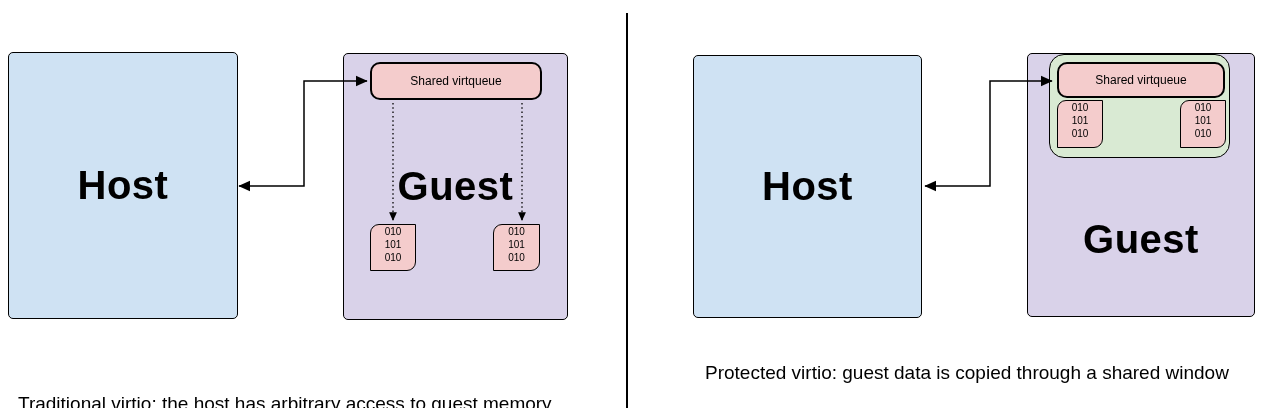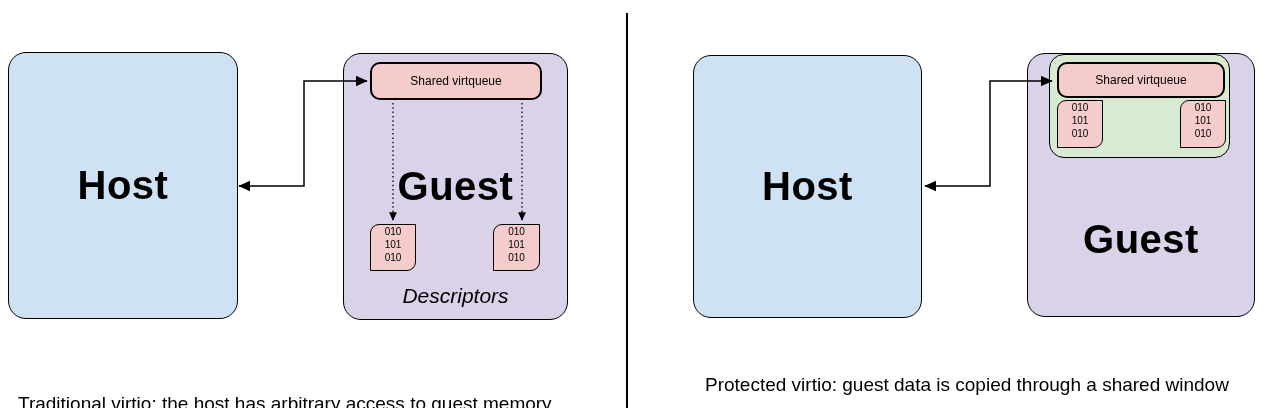--- a/index.html
+++ b/index.html
@@ -11,21 +11,21 @@
     font-family: "Liberation Sans", sans-serif;
     overflow: hidden;
   }
   .box {
     position: absolute;
     box-sizing: border-box;
     border: 1.5px solid var(--stroke, #000);
   }
   
   .bigblock {
-    border-radius: 18px;
+    border-radius: 5px;
     display: flex;
     align-items: center;
     justify-content: center;
   }
   .bigblock .biglabel {
     font-size: 40px;
     font-weight: 700;
     color: #000;
     letter-spacing: 0.5px;
   }
@@ -67,21 +67,21 @@
   
   .descriptors {
     position: absolute; left: 0; bottom: 11px; width: 100%;
     text-align: center; font-style: italic; font-size: 21px; color: #000;
   }
   .caption {
     position: absolute;
     font-size: 19px; line-height: 23px; color: #000; white-space: nowrap;
   }
   .caption-1 { left: 18px;  top: 361px; margin-top: 31px; }
-  .caption-2 { left: 705px; top: 373px; }
+  .caption-2 { left: 705px; top: 361px; }
   
   .divider {
     position: absolute; left: 626px; top: 13px; width: 2px; height: 395px;
     background: var(--stroke, #000);
   }
   
   .overlay {
     position: absolute; left: 0; top: 0; width: 1266px; height: 408px;
     pointer-events: none;
   }
@@ -90,21 +90,20 @@
 <body>
 
 <div class="stage">
 
   <div class="box bigblock p1-host">
     <span class="biglabel">Host</span>
   </div>
 
   <div class="box bigblock p1-guest">
     <span class="biglabel">Guest</span>
-    <span class="descriptors">Descriptors</span>
   </div>
 
   <div class="box virtqueue p1-virtqueue">
     <span>Shared virtqueue</span>
   </div>
 
   <div class="box membox p1-mem-a">
     <span>010</span>
     <span>101</span>
     <span>010</span>

